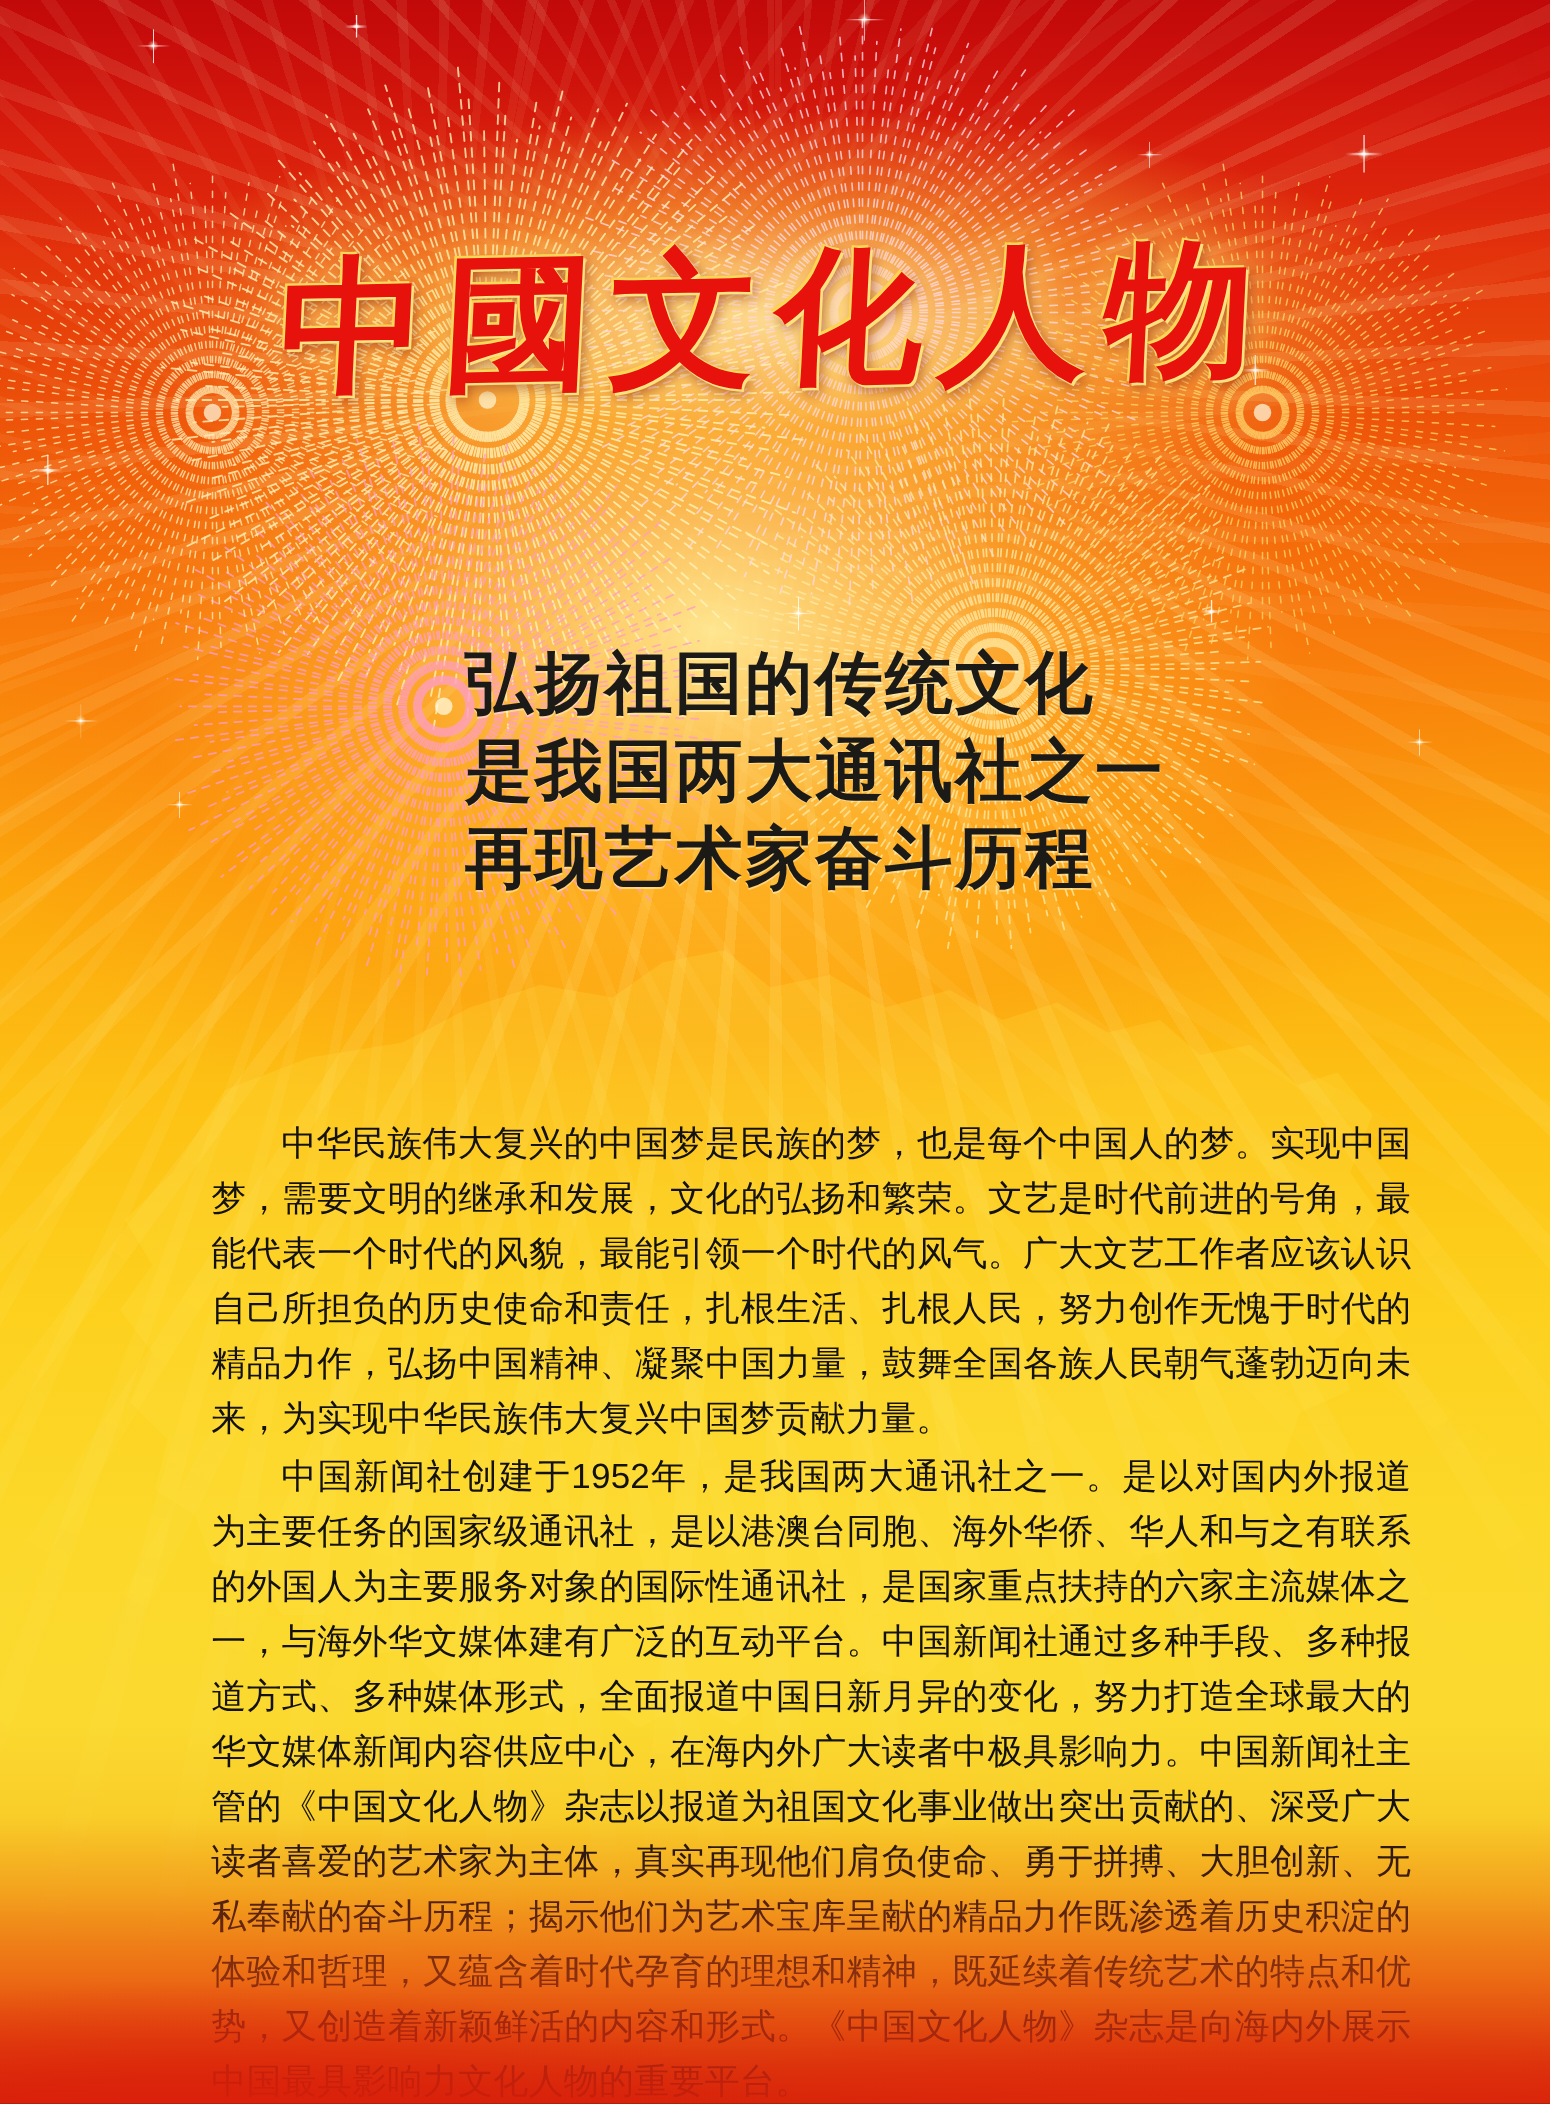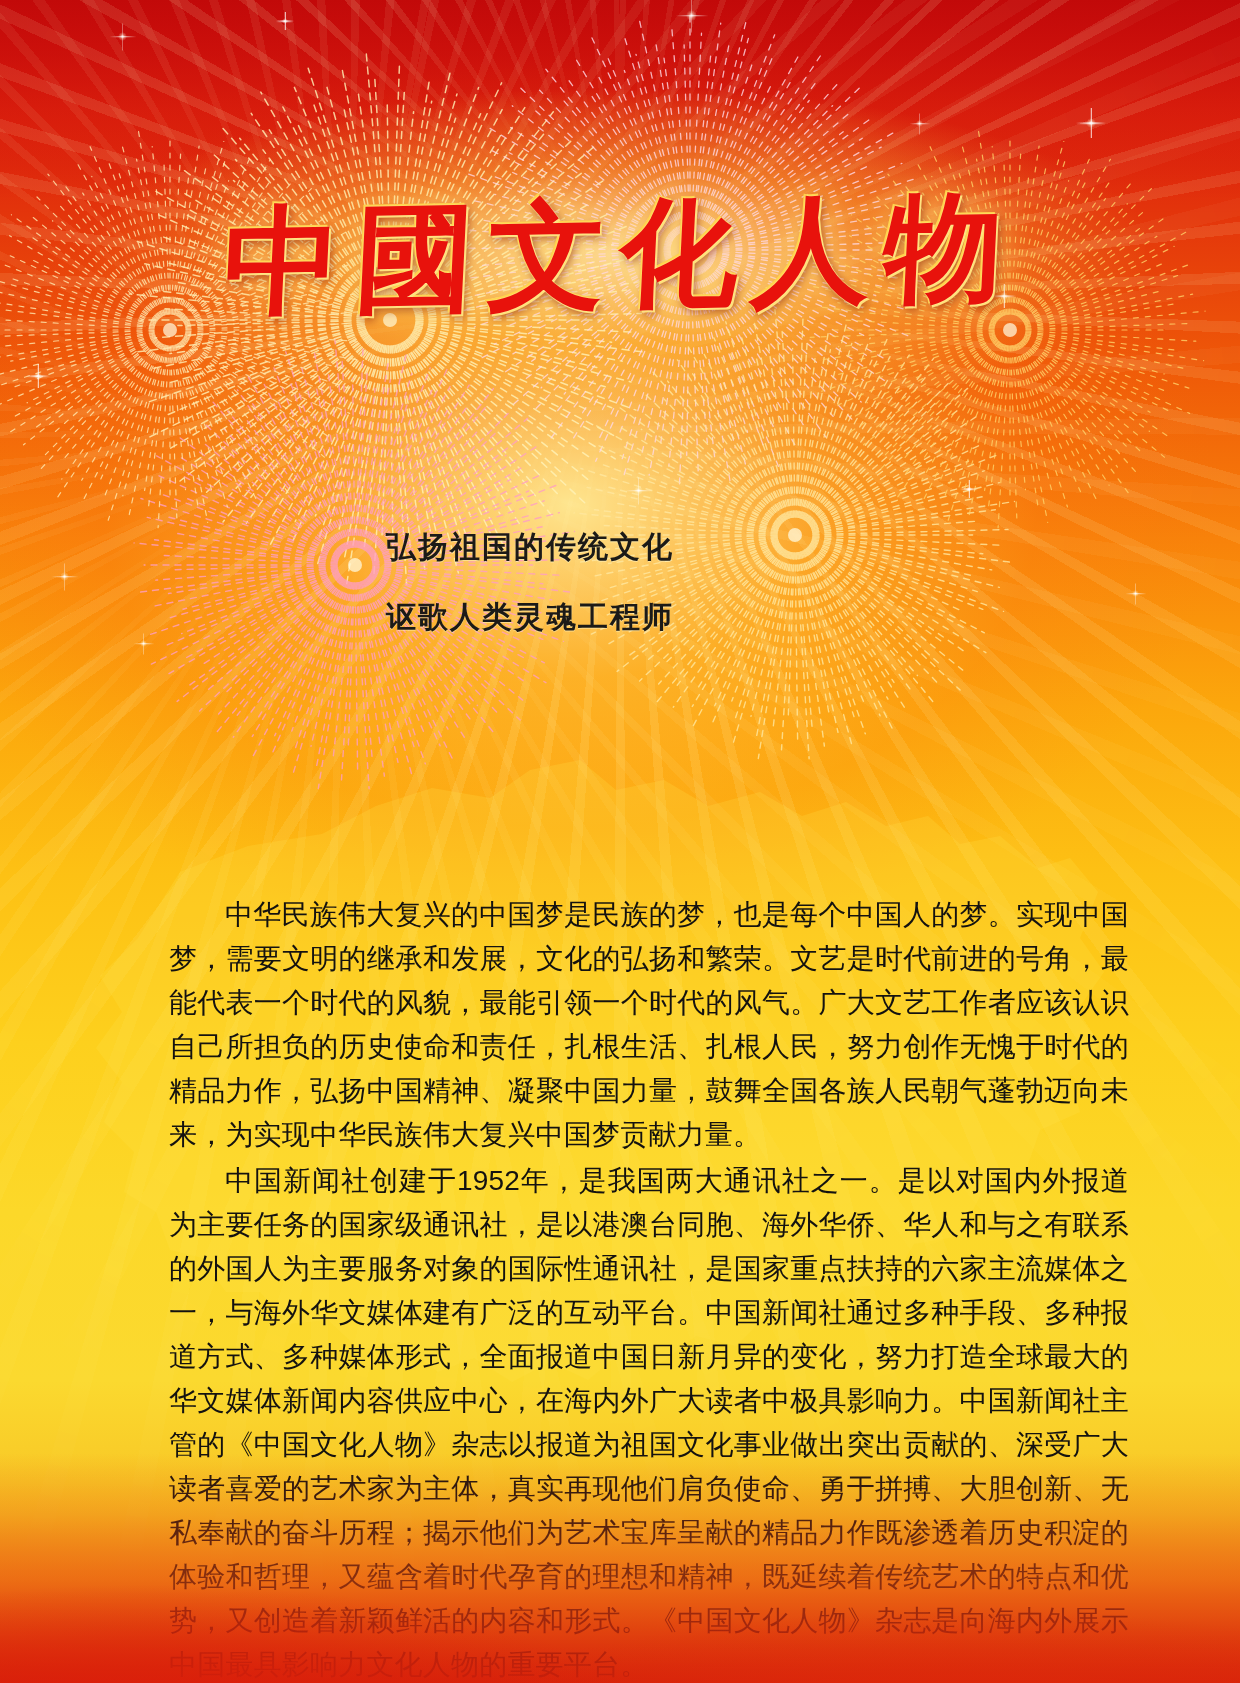--- a/index.html
+++ b/index.html
@@ -125,28 +125,27 @@
   }
 
   
   .slogan {
     position: absolute;
     left: 372px;
     top: 512px;
     width: 520px;
   }
   .slogan-line {
-    font-size: 30px;
+    font-size: 54px;
     line-height: 70px;
     font-weight: 600;
     color: #1c1a17;
     letter-spacing: 2px;
     white-space: nowrap;
     text-shadow: 0 1px 0 rgba(255,255,220,0.45);
-    margin-left: 14px;
   }
 
   
   .body-copy {
     position: absolute;
     left: 140px;
     top: 893px;
     width: 960px;
     color: #141210;
     font-size: 28px;
@@ -1092,21 +1091,22 @@
   <div class="star" style="left:140px; top:640px; width:7px; height:7px;"></div>
   <div class="star" style="left:634px; top:486px; width:9px; height:9px;"></div>
   <div class="star" style="left:1132px; top:590px; width:7px; height:7px;"></div>
   <div class="star" style="left:966px; top:486px; width:6px; height:6px;"></div>
   <div class="star" style="left:282px; top:18px; width:6px; height:6px;"></div>
 
   <div class="title">中國文化人物</div>
 
   <div class="slogan">
     <div class="slogan-line">弘扬祖国的传统文化</div>
-    <div class="slogan-line">讴歌人类灵魂工程师</div>
+    <div class="slogan-line">是我国两大通讯社之一</div>
+    <div class="slogan-line">再现艺术家奋斗历程</div>
   </div>
 
   <div class="body-copy">
     <p>中华民族伟大复兴的中国梦是民族的梦，也是每个中国人的梦。实现中国梦，需要文明的继承和发展，文化的弘扬和繁荣。文艺是时代前进的号角，最能代表一个时代的风貌，最能引领一个时代的风气。广大文艺工作者应该认识自己所担负的历史使命和责任，扎根生活、扎根人民，努力创作无愧于时代的精品力作，弘扬中国精神、凝聚中国力量，鼓舞全国各族人民朝气蓬勃迈向未来，为实现中华民族伟大复兴中国梦贡献力量。</p>
     <p>中国新闻社创建于1952年，是我国两大通讯社之一。是以对国内外报道为主要任务的国家级通讯社，是以港澳台同胞、海外华侨、华人和与之有联系的外国人为主要服务对象的国际性通讯社，是国家重点扶持的六家主流媒体之一，与海外华文媒体建有广泛的互动平台。中国新闻社通过多种手段、多种报道方式、多种媒体形式，全面报道中国日新月异的变化，努力打造全球最大的华文媒体新闻内容供应中心，在海内外广大读者中极具影响力。中国新闻社主管的《中国文化人物》杂志以报道为祖国文化事业做出突出贡献的、深受广大读者喜爱的艺术家为主体，真实再现他们肩负使命、勇于拼搏、大胆创新、无私奉献的奋斗历程；揭示他们为艺术宝库呈献的精品力作既渗透着历史积淀的体验和哲理，又蕴含着时代孕育的理想和精神，既延续着传统艺术的特点和优势，又创造着新颖鲜活的内容和形式。《中国文化人物》杂志是向海内外展示中国最具影响力文化人物的重要平台。</p>
   </div>
 
   <div class="bottom-wash"></div>
 </div>
 

